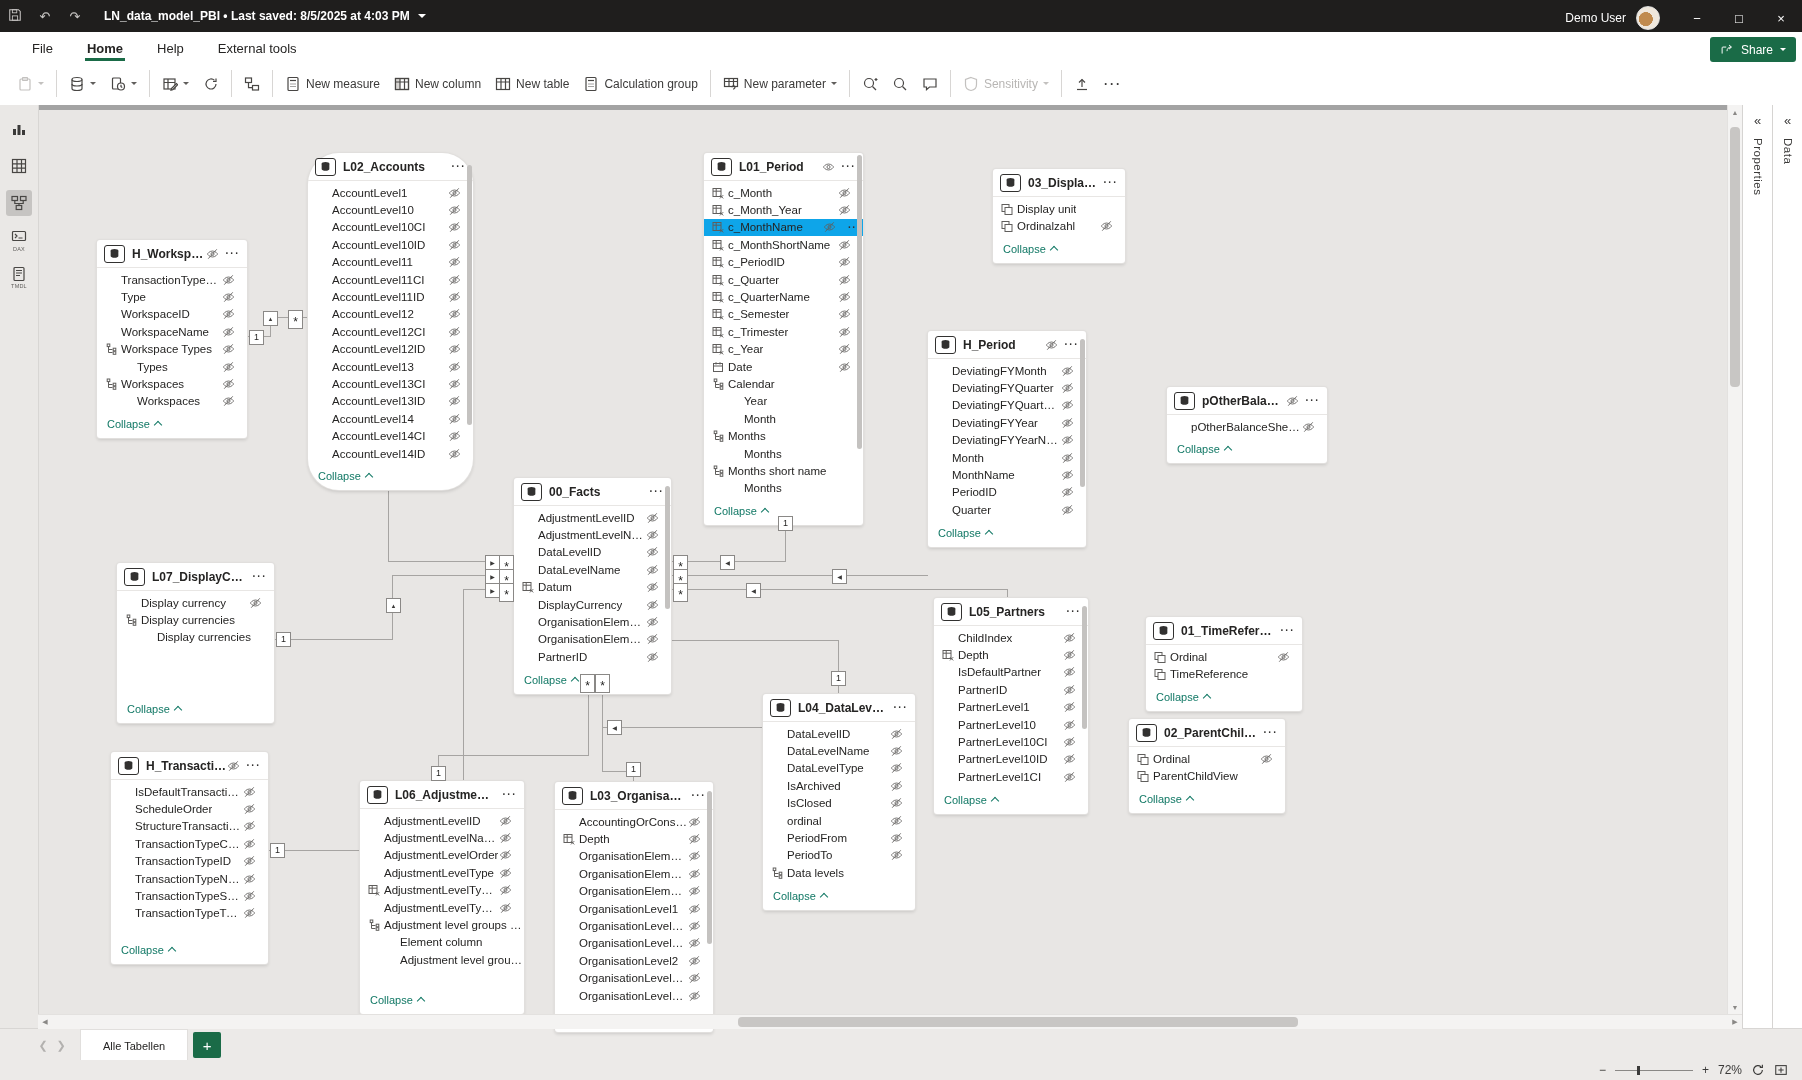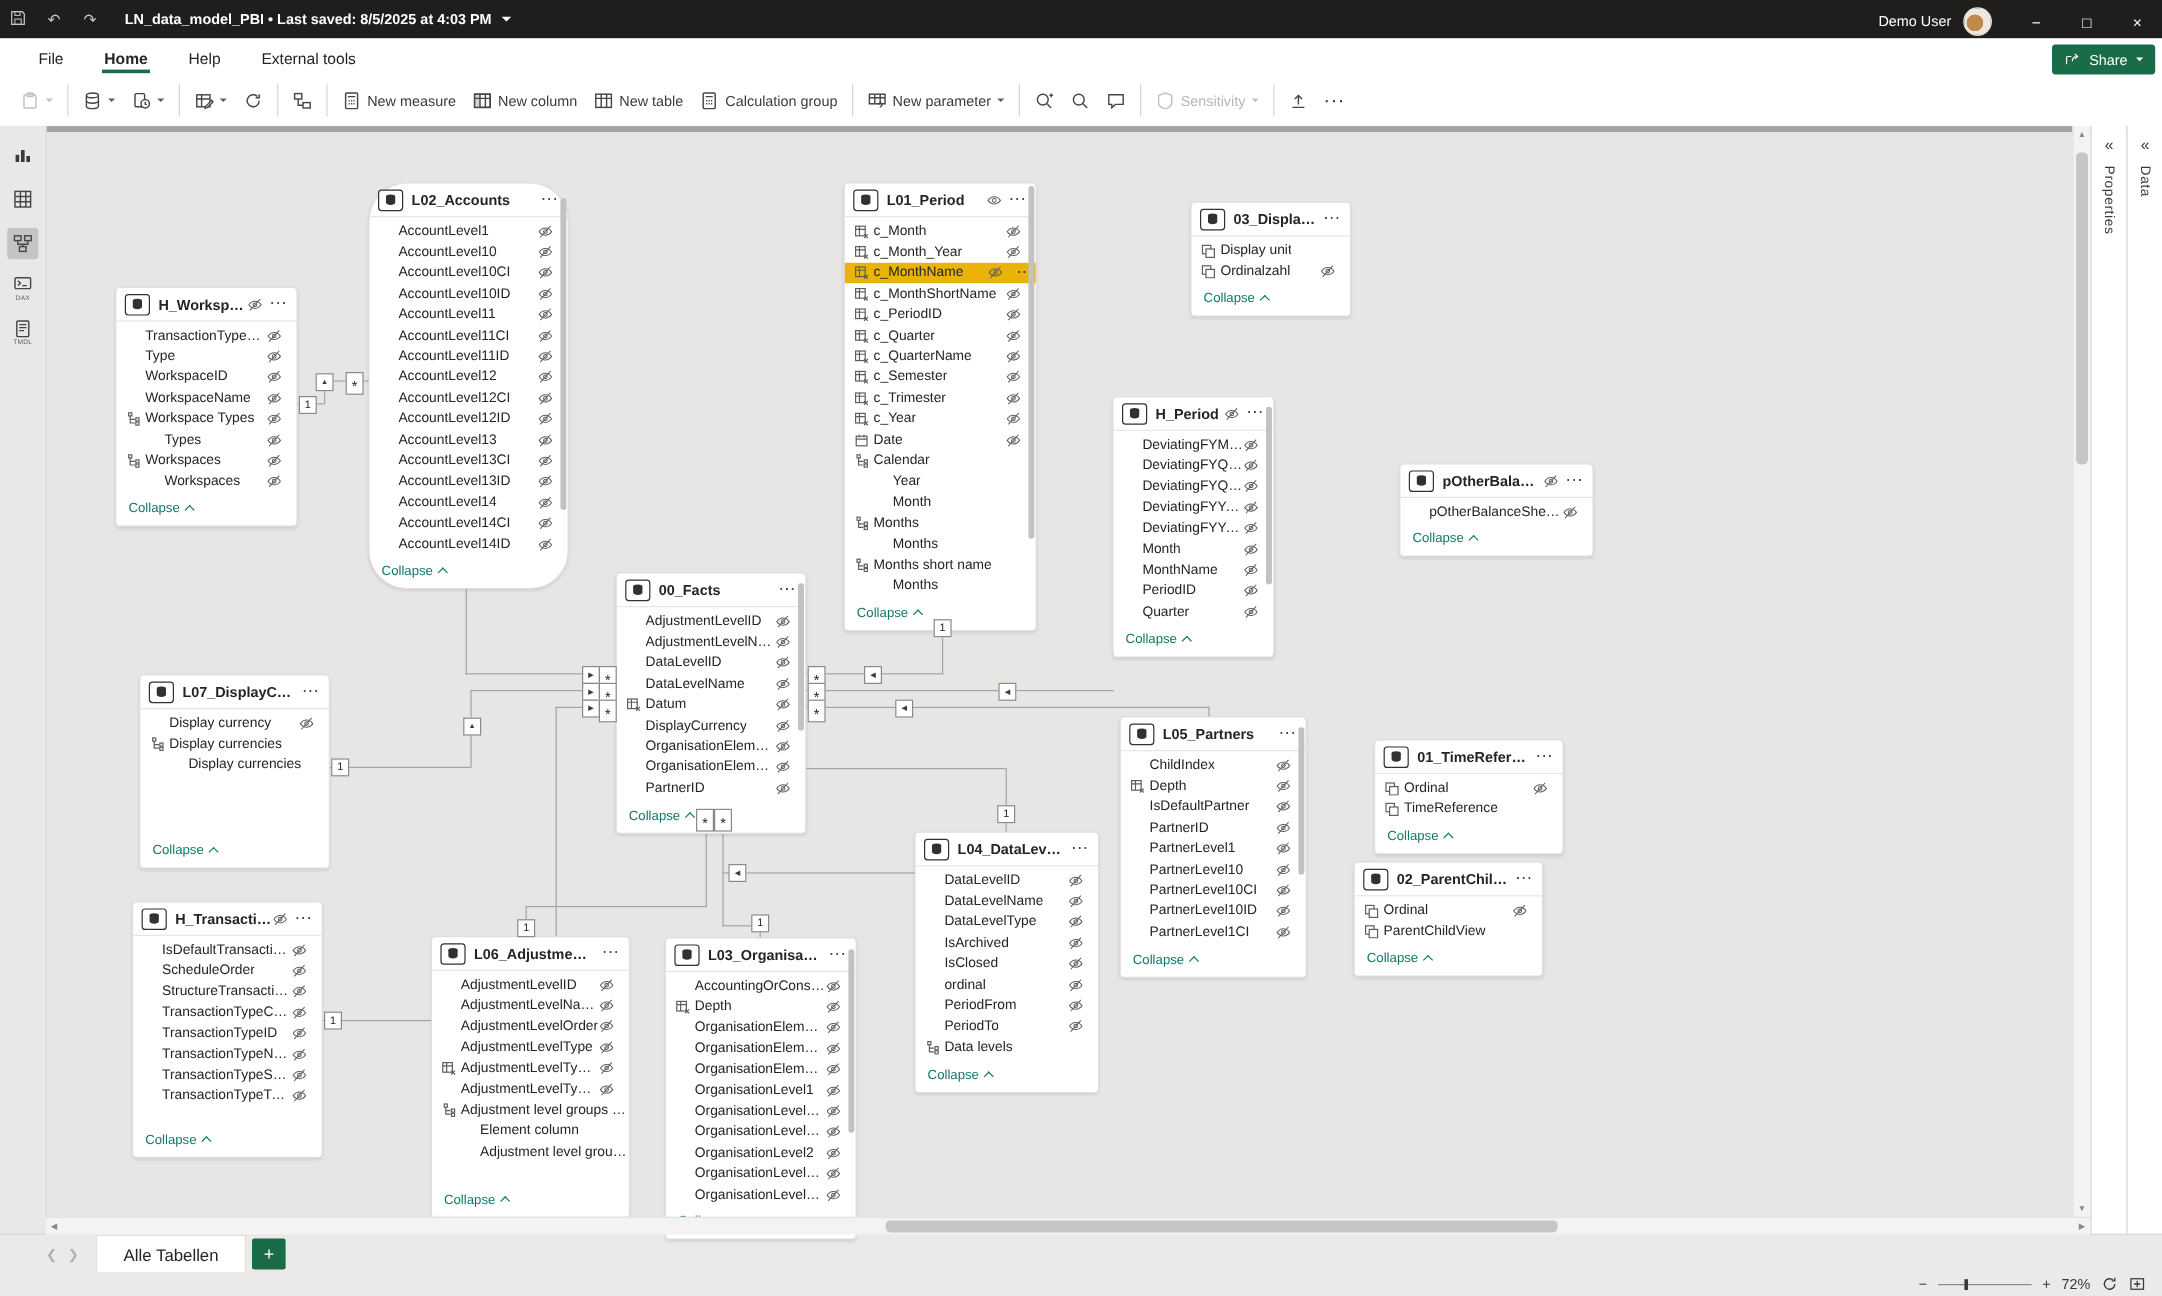--- a/index.html
+++ b/index.html
@@ -54,42 +54,42 @@
   .vscroll{position:absolute;right:60px;top:105px;width:14px;height:909px;background:#f4f3f2;border-left:1px solid #e3e1df;z-index:3;}
   .vscroll .arrow{height:14px;display:flex;align-items:center;justify-content:center;font-size:7px;color:#8a8886;}
   .vscroll .thumb{position:absolute;left:2px;right:2px;top:22px;height:260px;background:#c8c6c4;border-radius:4px;}
   .vscroll .arrow.bottom{position:absolute;bottom:0;left:0;right:0;}
   .hscroll{position:absolute;left:38px;top:1014px;width:1704px;height:14px;background:#f4f3f2;border-top:1px solid #e3e1df;z-index:3;}
   .hscroll .arrow{position:absolute;top:0;width:14px;height:14px;display:flex;align-items:center;justify-content:center;font-size:7px;color:#8a8886;}
   .hscroll .thumb{position:absolute;top:2px;height:10px;left:700px;width:560px;background:#c8c6c4;border-radius:4px;}
   
   .tabbar{position:absolute;left:0;top:1028px;width:1802px;height:32px;background:#eceae8;border-top:1px solid #d8d6d4;display:flex;align-items:center;}
   .pgchev{color:#b3b1af;font-size:11px;width:18px;text-align:center;}
-  .pagetab{height:32px;background:#fff;display:flex;align-items:center;padding:0 22px;font-size:14px;color:#252423;margin-left:10px;border:1px solid #e1dfdd;border-bottom:none;}
+  .pagetab{height:32px;background:#fff;display:flex;align-items:center;padding:0 22px;font-size:11px;color:#252423;margin-left:10px;border:1px solid #e1dfdd;border-bottom:none;}
   .addpage{width:28px;height:26px;background:#1a6b47;color:#fff;border-radius:2px;display:flex;align-items:center;justify-content:center;font-size:15px;margin-left:5px;}
   .statusbar{position:absolute;left:0;top:1060px;width:1802px;height:20px;background:#eceae8;}
   .zoomctl{position:absolute;right:14px;top:0;height:20px;display:flex;align-items:center;gap:9px;color:#3b3a39;font-size:12px;}
   .ztrack{position:relative;width:78px;height:1px;background:#8a8886;}
   .zhandle{position:absolute;left:22px;top:-4px;width:3px;height:9px;background:#3b3a39;}
   
   .seg{position:absolute;background:#a6a4a2;z-index:1;}
   .mk{position:absolute;width:13px;height:13px;background:#fff;border:1px solid #8a8886;z-index:3;
       display:flex;align-items:center;justify-content:center;font-size:9px;color:#252423;line-height:1;}
   .mk.ar{font-size:6px;color:#3b3a39;}
   .mk.star{font-size:12px;padding-top:4px;}
   .card{position:absolute;background:#fff;border-radius:3px;z-index:2;
         box-shadow:0 0 0 1px #e1dfdd,0 1.6px 3.6px rgba(0,0,0,.14);}
   .card-h{display:flex;align-items:center;height:27px;padding:0 7px;border-bottom:1px solid #e8e6e4;}
   .tbl-ic{width:19px;height:16px;border:1.4px solid #323130;border-radius:3px;display:flex;align-items:center;justify-content:center;flex:none;background:#fff;}
   .tbl-name{font-size:12px;font-weight:700;color:#252423;margin-left:7px;white-space:nowrap;overflow:hidden;text-overflow:ellipsis;}
   .hsp{flex:1;}
   .hdots{color:#323130;font-weight:700;letter-spacing:1.5px;font-size:10px;margin-left:7px;flex:none;}
   .card-b{padding-top:3px;position:relative;}
   .fld{display:flex;align-items:center;height:17.4px;font-size:11.5px;color:#252423;padding-left:6px;}
-  .fld.hl{background:#eab308;}
+  .fld.hl{background:#0ea5e9;}
   .fld .txt{white-space:nowrap;overflow:hidden;text-overflow:ellipsis;}
   .lic{width:16px;flex:none;display:flex;align-items:center;justify-content:center;margin-right:2px;}
   .noic{width:18px;flex:none;}
   .noic.ind{width:34px;}
   .sp{flex:1;}
   .eye{flex:none;margin-right:12px;display:flex;align-items:center;}
   .rdots{flex:none;color:#323130;font-weight:700;font-size:10px;letter-spacing:1px;margin-right:2px;}
   .collapse{display:flex;align-items:center;gap:5px;font-size:11px;color:#117865;padding:8px 0 8px 10px;}
   .collapse .chevup{border-color:#117865;width:5px;height:5px;margin-top:2px;}
   .card-sb{position:absolute;right:1px;top:2px;bottom:2px;width:5px;}
@@ -1031,21 +1031,21 @@
                 <path d="M2.5 12.5L12.5 1.5"></path>
               </svg>
             </span>
           </div>
           <div class="collapse">
             <span>Collapse</span>
             <span class="chevup"></span>
           </div>
         </div>
       </div>
-      <div class="card" style="left: 928px; top: 331px; width: 133px;">
+      <div class="card" style="left: 928px; top: 331px; width: 158px;">
         <div class="card-h">
           <span class="tbl-ic">
             <svg width="11" height="11" viewBox="0 0 10 10">
               <ellipse cx="5" cy="2.6" rx="3.5" ry="1.7" fill="#323130"></ellipse>
               <path d="M1.5 2.6v4.6c0 .9 1.6 1.7 3.5 1.7s3.5-.8 3.5-1.7V2.6z" fill="#323130"></path>
             </svg>
           </span>
           <span class="tbl-name">H_Period</span>
           <span class="hsp"></span>
           <span class="eye" style="margin-right: 0px;">

